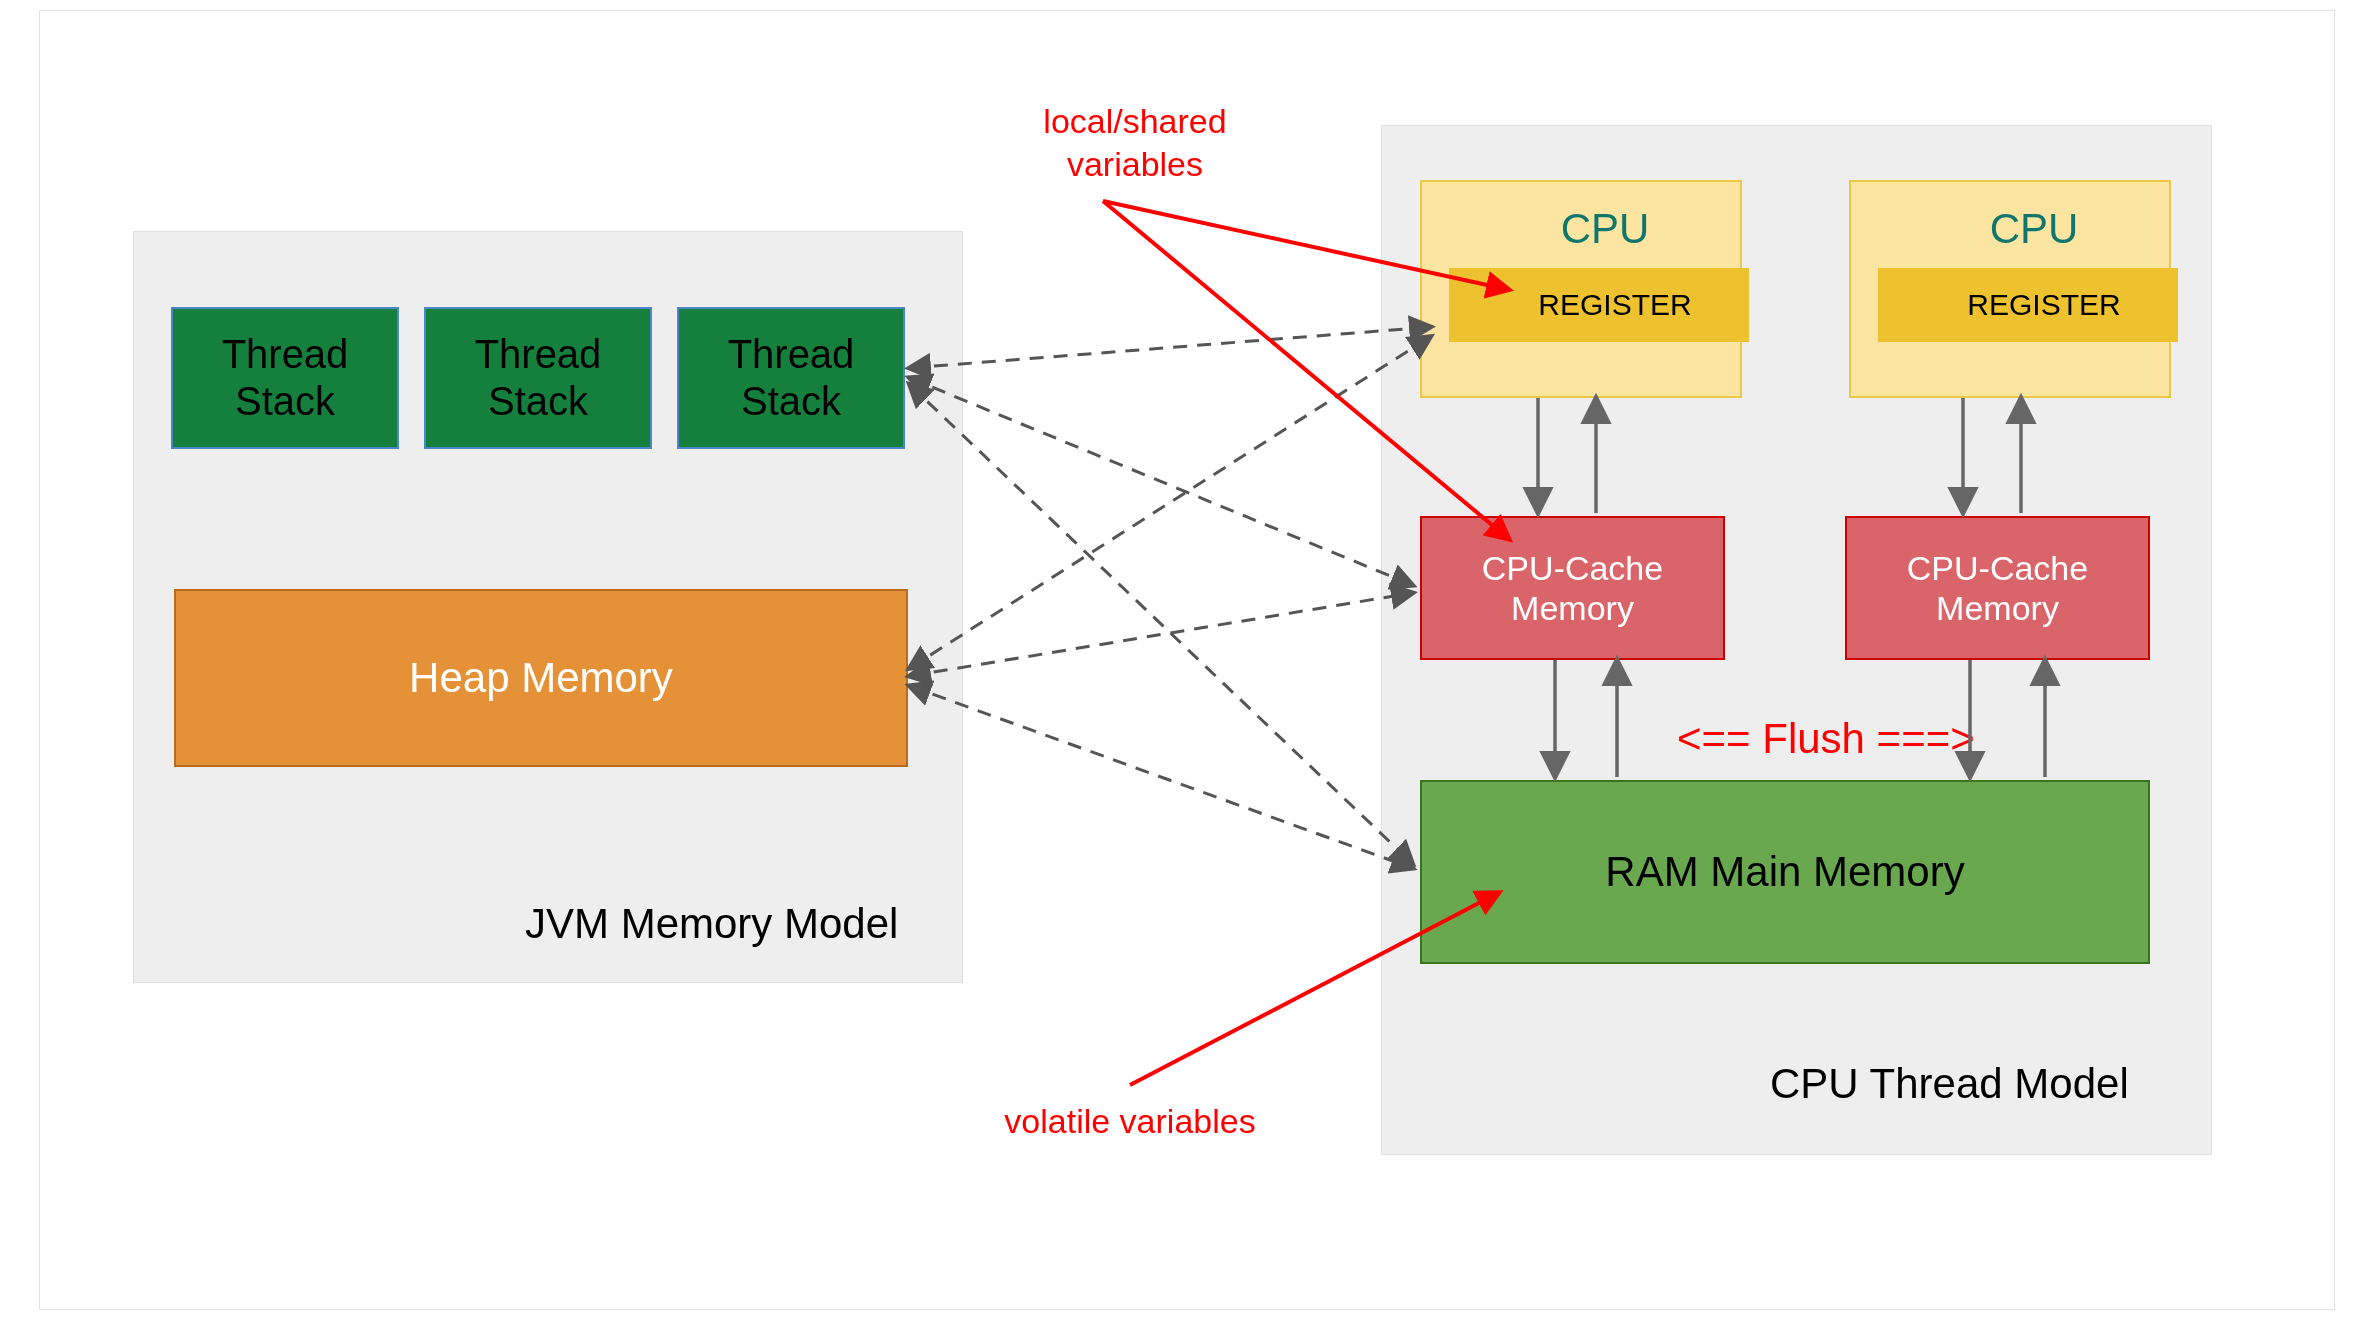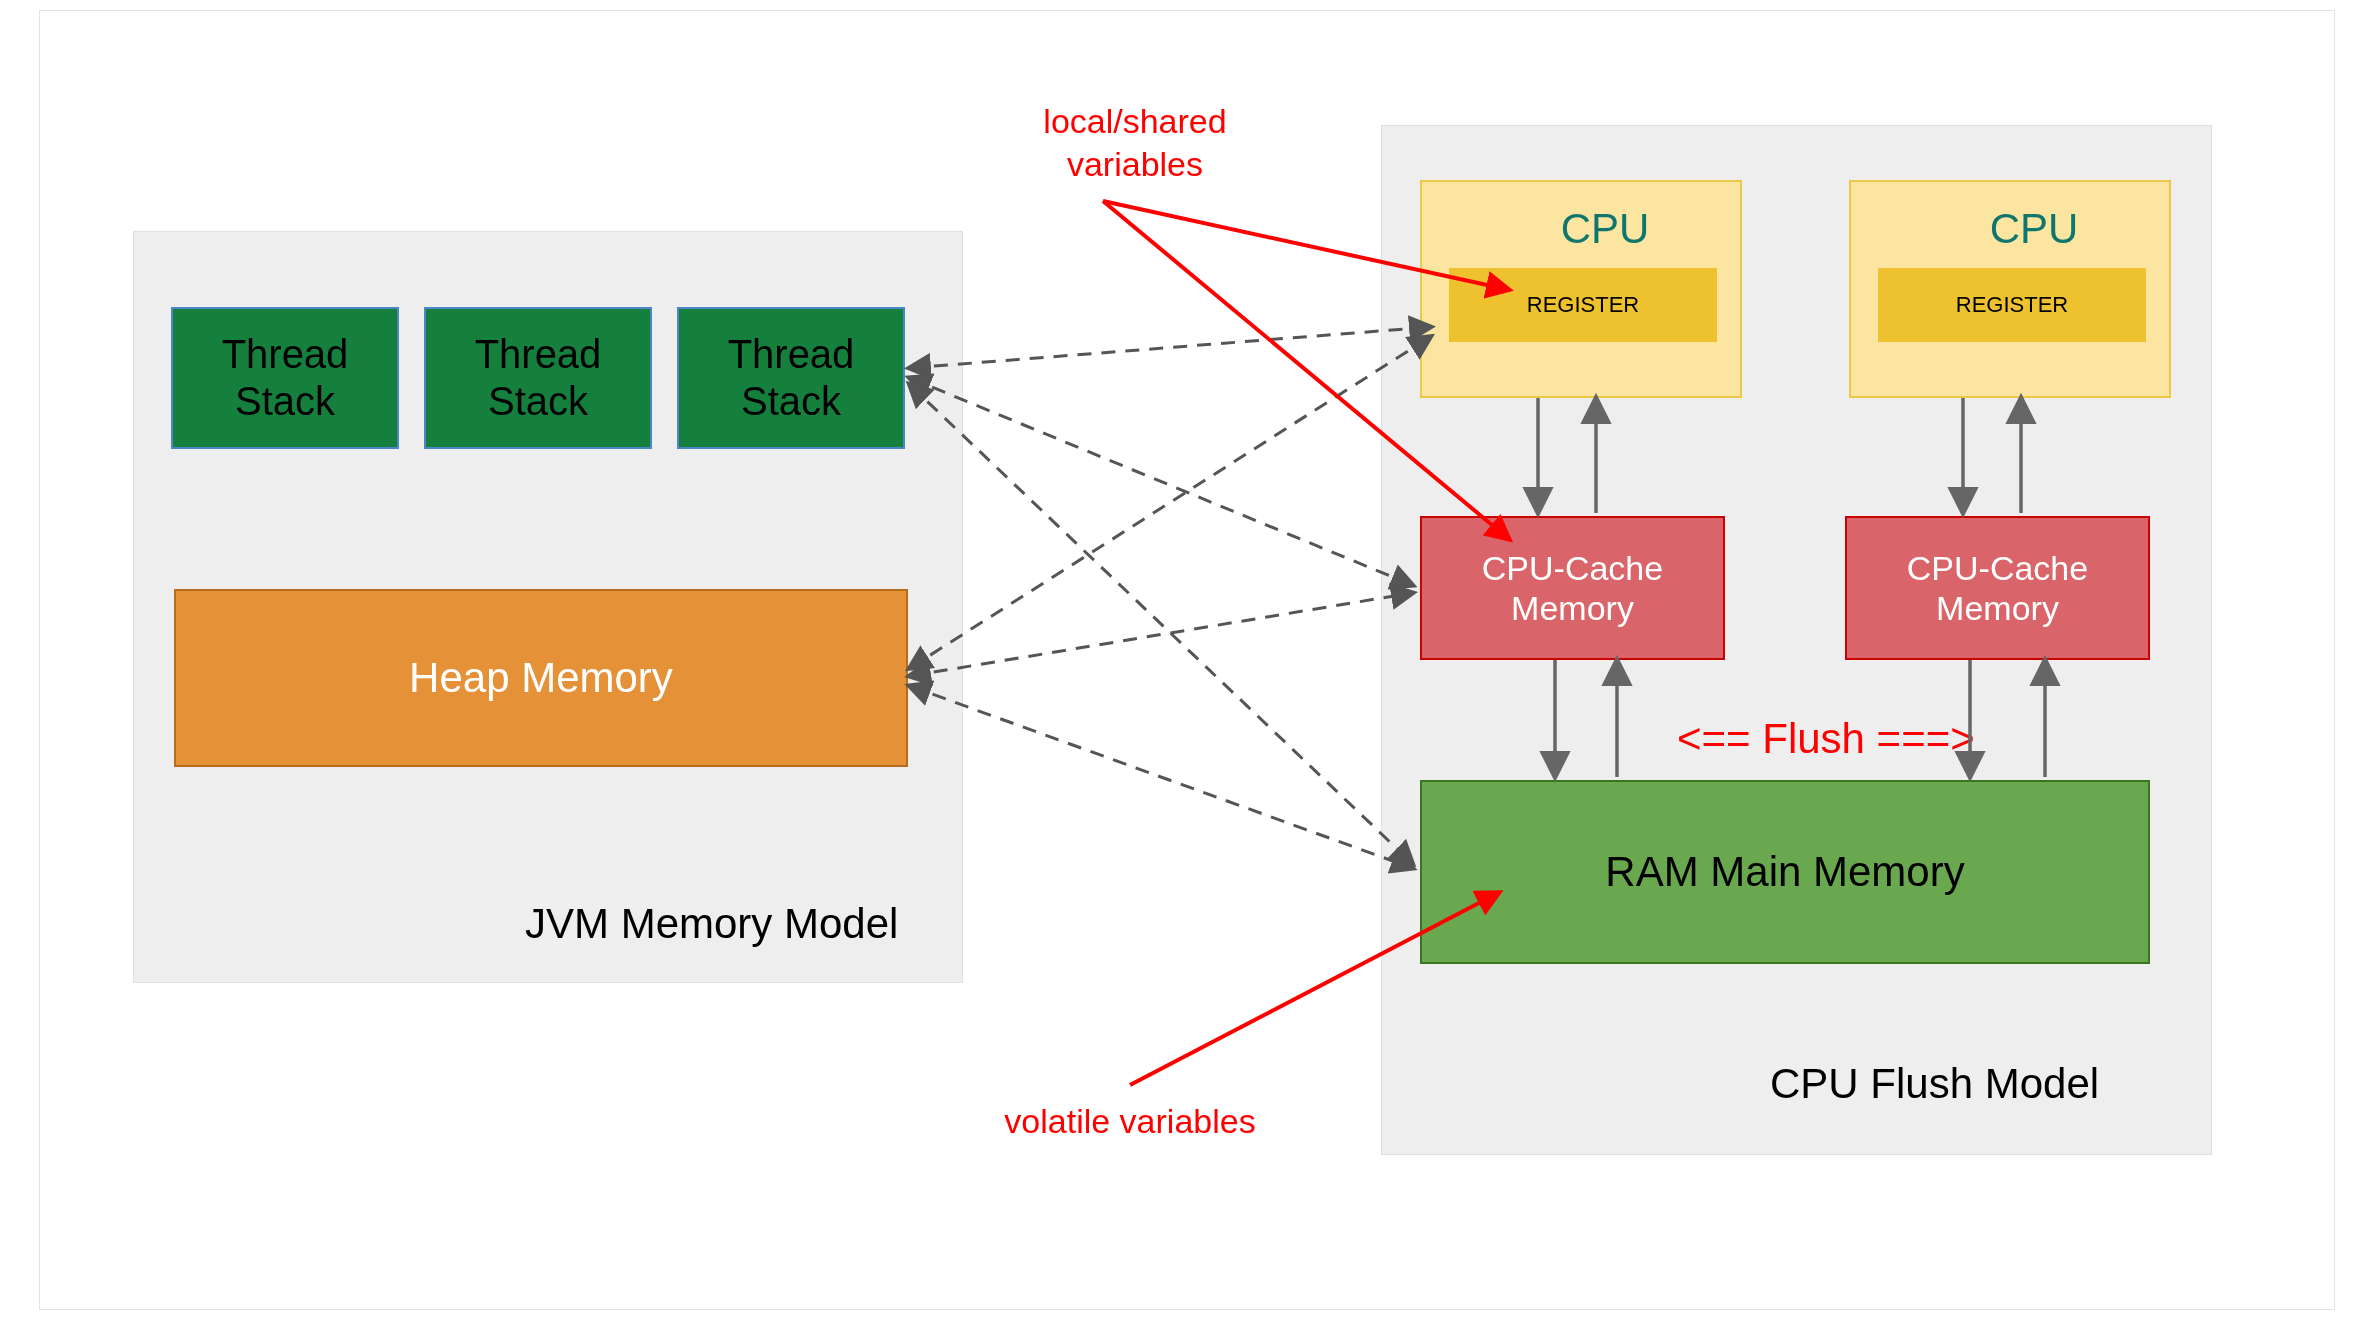--- a/index.html
+++ b/index.html
@@ -69,24 +69,25 @@
     text-align:center;
     font-size:42px;
     color:#0f766e;
     margin-left:48px;
   }
   .register{
     position:absolute;
     background:#edc22e;
     border:none;
     color:#000000;
-    font-size:22px;
+    font-size:30px;
     display:flex;
     align-items:center;
     justify-content:center;
+    padding-left:32px;
   }
   .cache{
     background:#d9656a;
     border:2px solid #cc0000;
     color:#ffffff;
     font-size:34px;
   }
   .ram{
     background:#6aa84f;
     border:2px solid #38761d;
@@ -128,21 +129,21 @@
   <div class="node thread-stack stack-lines" style="left:171px; top:307px; width:228px; height:142px;">Thread
 Stack</div>
   <div class="node thread-stack stack-lines" style="left:424px; top:307px; width:228px; height:142px;">Thread
 Stack</div>
   <div class="node thread-stack stack-lines" style="left:677px; top:307px; width:228px; height:142px;">Thread
 Stack</div>
 
   <div class="node heap" style="left:174px; top:561px; width:734px; height:178px;margin-top:28px;">Heap Memory</div>
 
   <div class="group-box" style="left:1381px; top:125px; width:831px; height:1030px;"></div>
-  <div class="group-label" style="left:1770px; top:1060px;">CPU Flush Model</div>
+  <div class="group-label" style="left:1770px; top:1060px;">CPU Thread Model</div>
 
   <div class="node cpu-box" style="left:1420px; top:180px; width:322px; height:218px;">
     <div class="cpu-title">CPU</div>
     <div class="register" style="left:27px; top:86px; width:268px; height:74px;">REGISTER</div>
   </div>
 
   <div class="node cpu-box" style="left:1849px; top:180px; width:322px; height:218px;">
     <div class="cpu-title">CPU</div>
     <div class="register" style="left:27px; top:86px; width:268px; height:74px;">REGISTER</div>
   </div>

